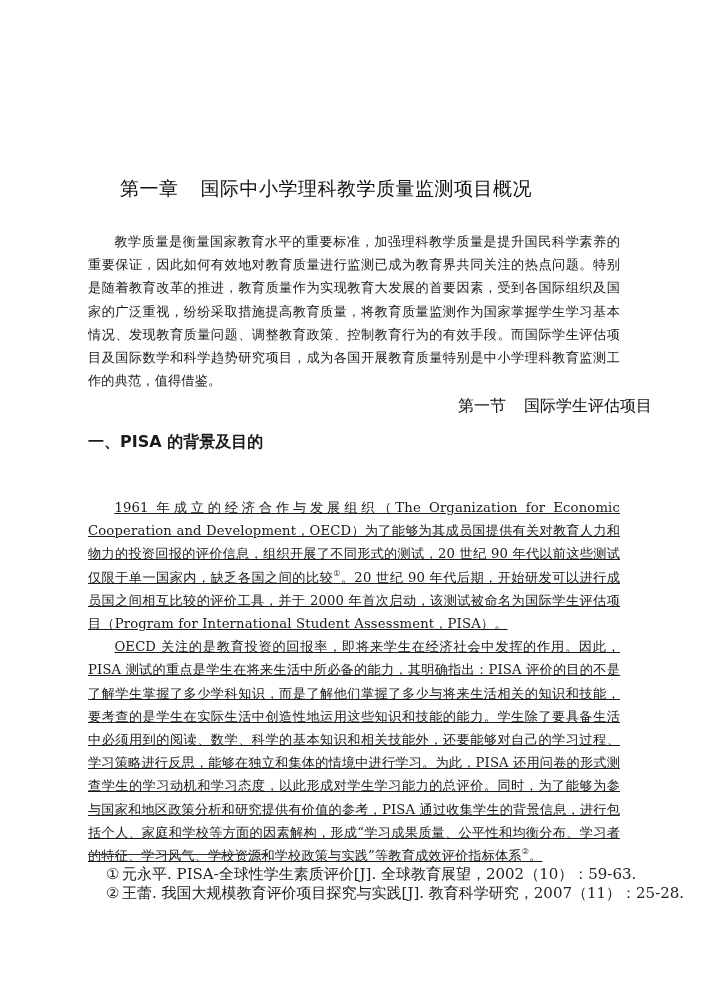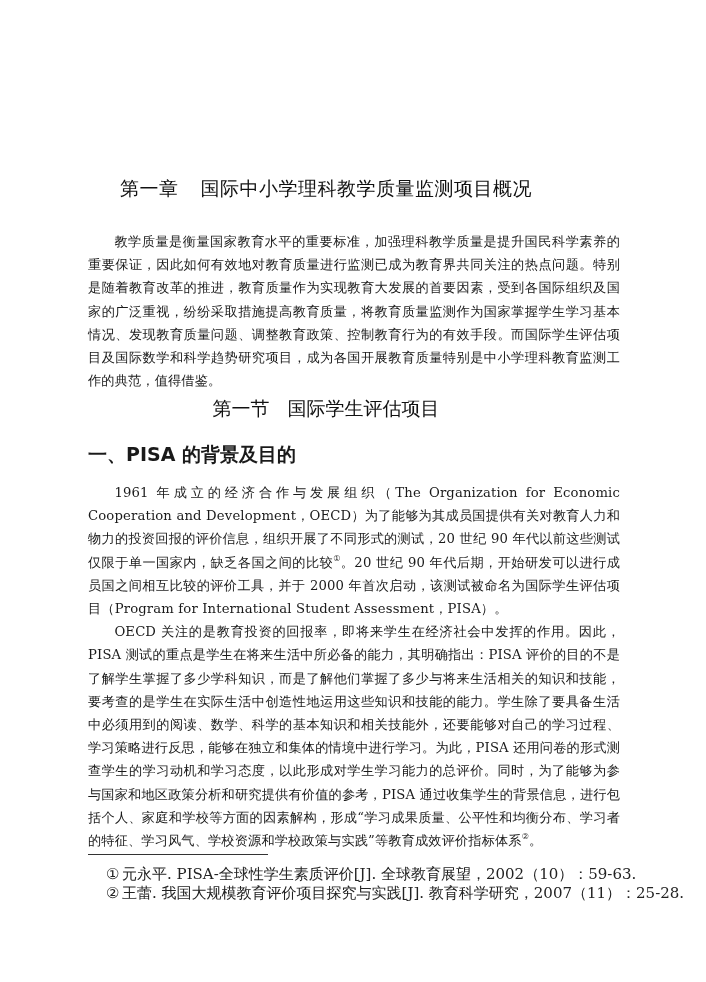--- a/index.html
+++ b/index.html
@@ -19,30 +19,30 @@
     .body-text {
       position: absolute; left: 88px; width: 532px;
       font-size: 13.2px; line-height: 23.2px;
       text-align: justify; text-justify: inter-character;
       letter-spacing: 0.15px;
     }
     .body-text p { margin: 0; text-indent: 2em; }
     .intro { top: 230px; }
     .section-title {
       position: absolute; left: 0; right: 0; top: 396px;
-      text-align: center; font-size: 19px; color: #111;
+      text-align: right; font-size: 16px; color: #111;
       font-family: "DejaVu Serif", "Liberation Serif", serif;
     }
     .section-title .gap { display: inline-block; width: 18px; }
     .subsection-title {
-      position: absolute; left: 88px; top: 442px;
-      font-size: 19px; font-weight: bold;
+      position: absolute; left: 88px; top: 432px;
+      font-size: 16px; font-weight: bold;
       font-family: "DejaVu Sans", "Liberation Sans", sans-serif;
     }
-    .main-text { top: 481px; }
+    .main-text { top: 496px; text-decoration: underline; }
     sup.fn { font-size: 8px; vertical-align: 6px; line-height: 0; }
     .footnote-rule {
       position: absolute; left: 88px; top: 854px; width: 180px; height: 0;
       border-top: 1px solid #333;
     }
     .footnotes {
       position: absolute; left: 106px; top: 865px; width: 520px;
       font-size: 15px; line-height: 19px; color: #222;
     }
     .footnote { white-space: nowrap; }

